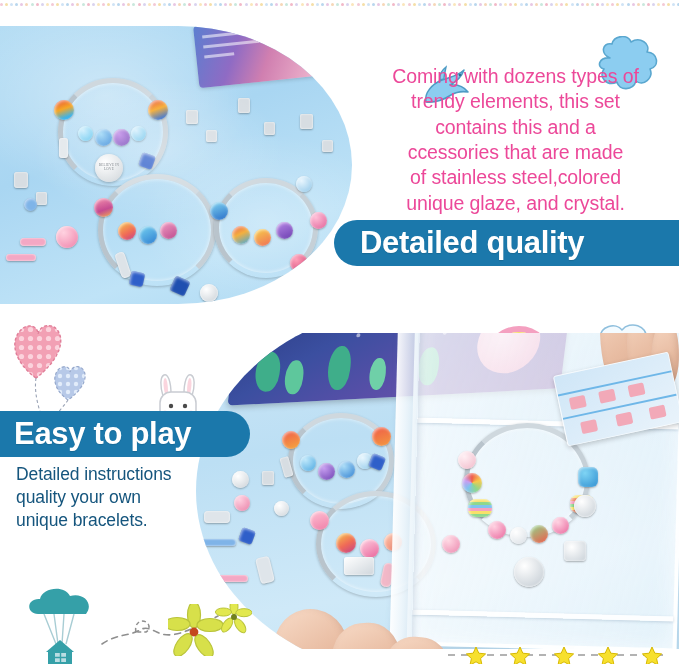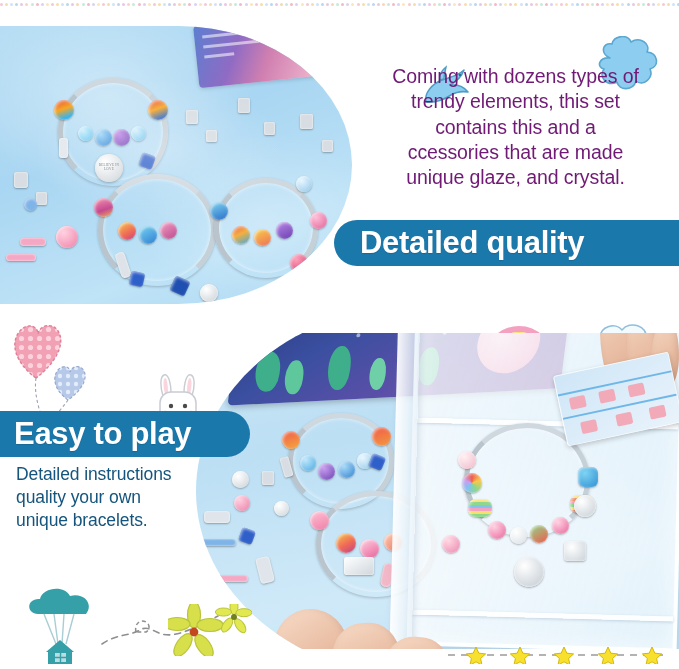--- a/index.html
+++ b/index.html
@@ -48,21 +48,21 @@
   .tag{position:absolute;border-radius:50%;background:
      radial-gradient(circle at 35% 30%,#fff,#d5dade 75%,#b4bcc2);
     box-shadow:0 1px 3px rgba(0,0,0,.3);
     display:flex;align-items:center;justify-content:center;}
   .tag span{font-size:3.4px;color:#6a7178;letter-spacing:.2px;line-height:1.15;text-align:center;
     font-family:"Liberation Serif", serif;}
 
   
   .p1-text { position:absolute; left:352px; top:50px; width:327px;
     text-align:center; padding:0 10px; }
-  .p1-text p { font-size:19.5px; line-height:1.30; color:#701a75;
+  .p1-text p { font-size:19.5px; line-height:1.30; color:#ec4899;
     font-weight:400; letter-spacing:-.1px; }
   .p1-text p span{display:block;}
 
   
   .ic-dolphin{position:absolute;left:420px;top:48px;width:54px;height:44px;}
   .ic-cloudflower{position:absolute;left:590px;top:22px;width:76px;height:60px;}
 
   
   .banner{position:absolute;height:46px;background:#1b78ab;display:flex;align-items:center;}
   .banner span{color:#fff;font-size:31px;font-weight:700;letter-spacing:-.3px;
@@ -359,20 +359,21 @@
                  C17 51 8 41 14 33 C6 31 9 21 20 22 Z" fill="#8ccdf0" stroke="#5aa7cf" stroke-width="1.6" stroke-linejoin="round"></path>
       </svg>
     </div>
 
     <div class="p1-text">
       <p>
         <span>Coming with dozens types of</span>
         <span>trendy elements, this set</span>
         <span>contains this and a</span>
         <span>ccessories that are made</span>
+        <span>of stainless steel,colored</span>
         <span>unique glaze, and crystal.</span>
       </p>
     </div>
   </div>
 
   <div class="banner banner-superior">
     <span>Detailed quality</span>
   </div>
 
   <div class="panel2">

